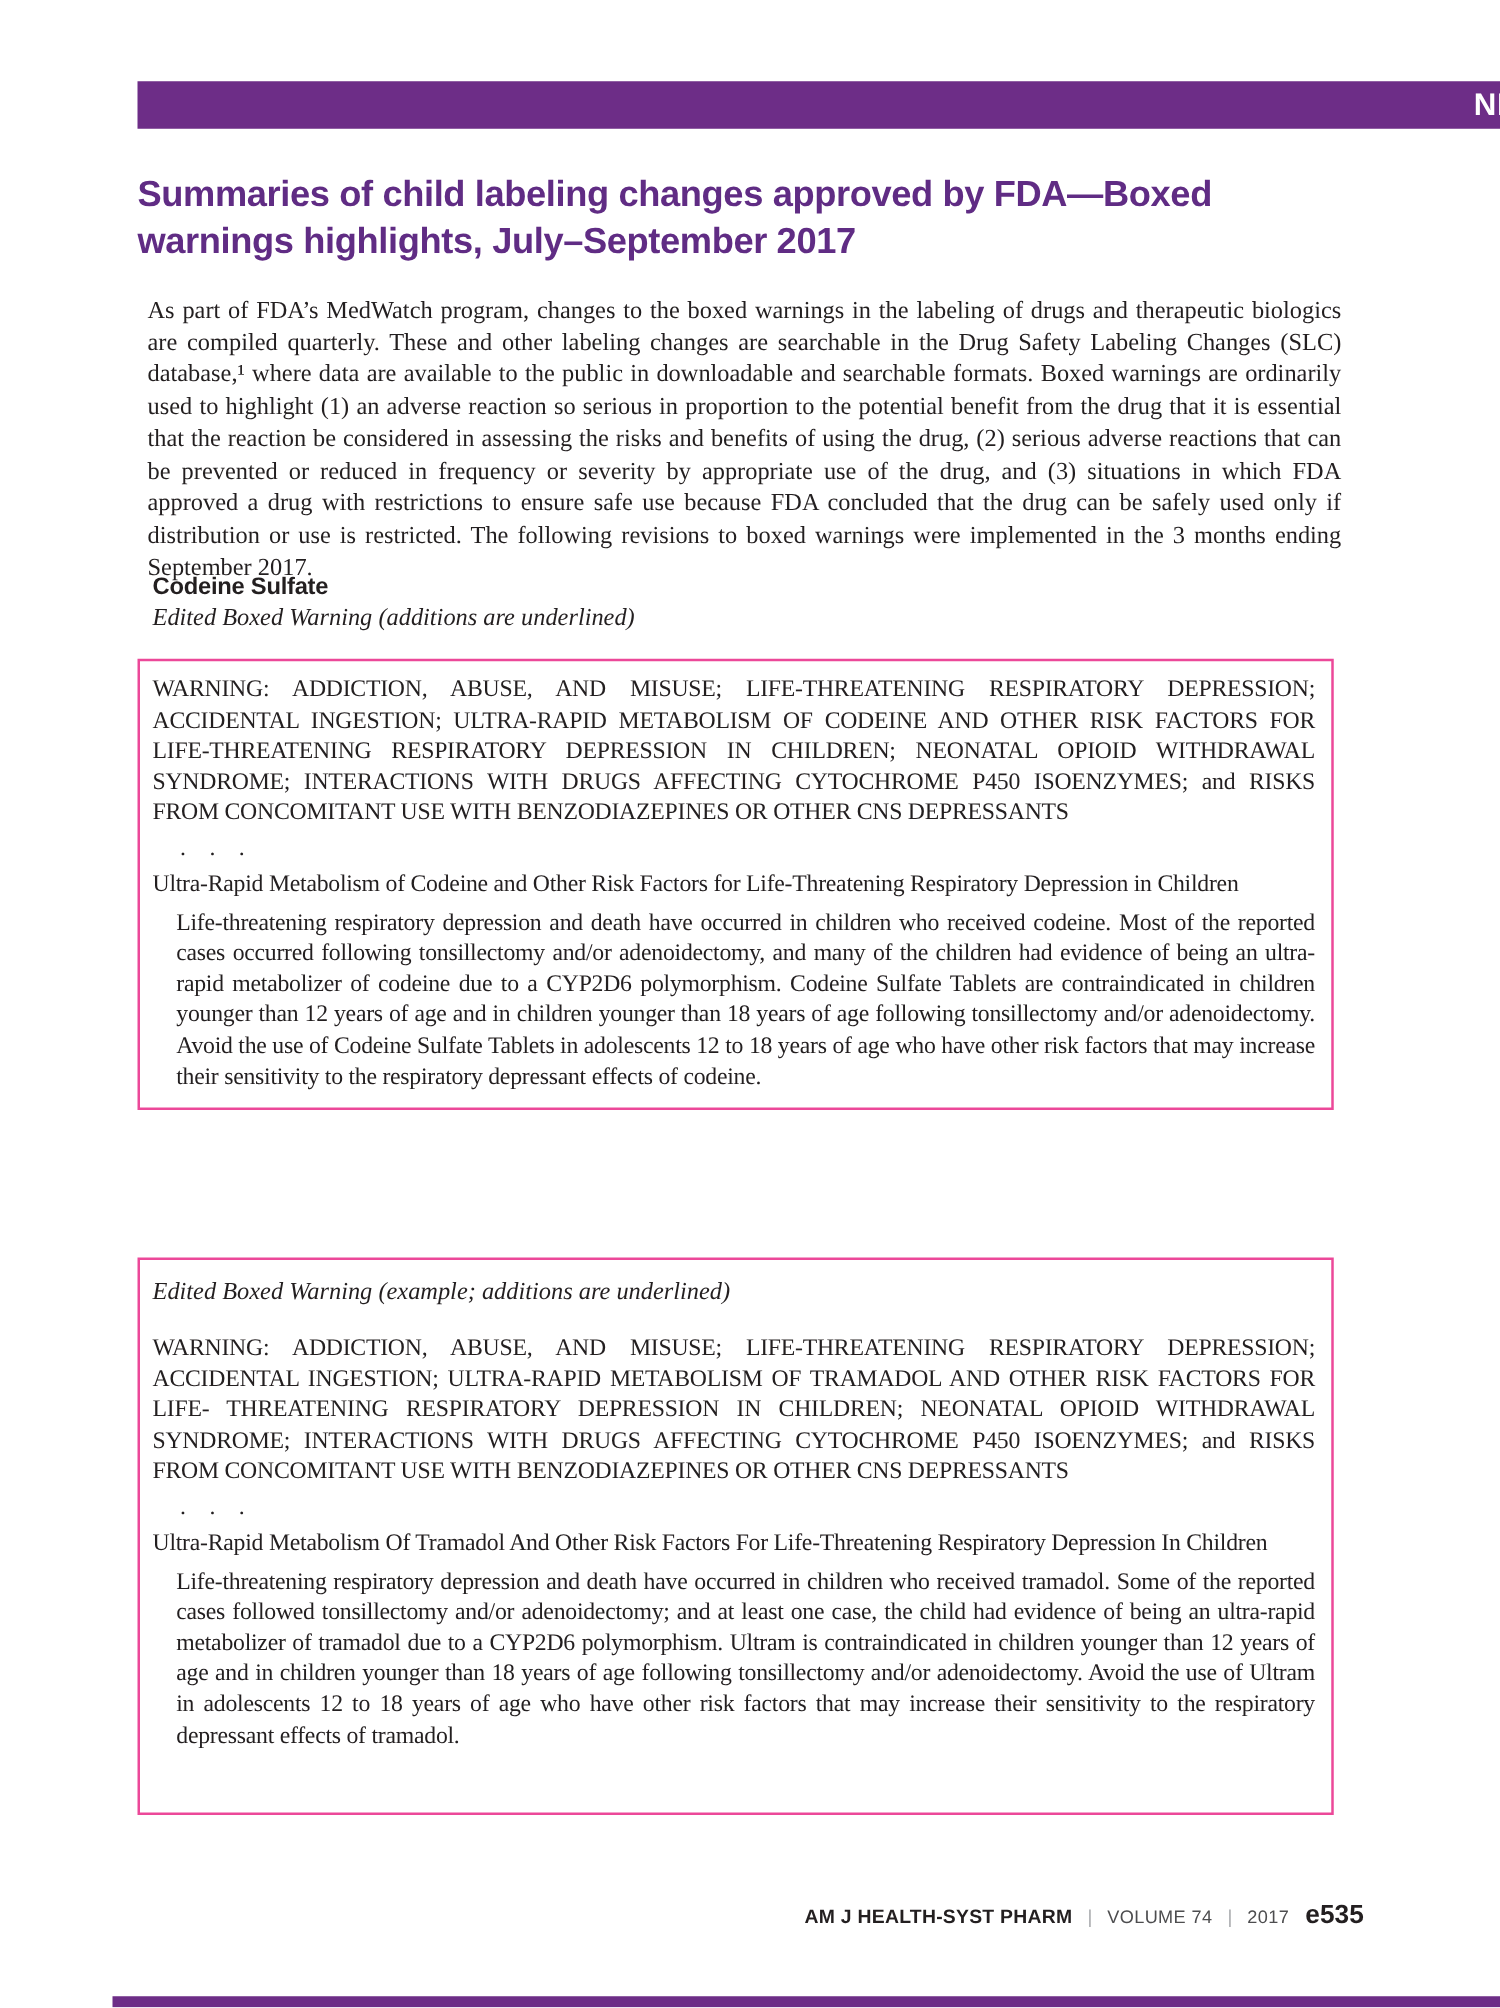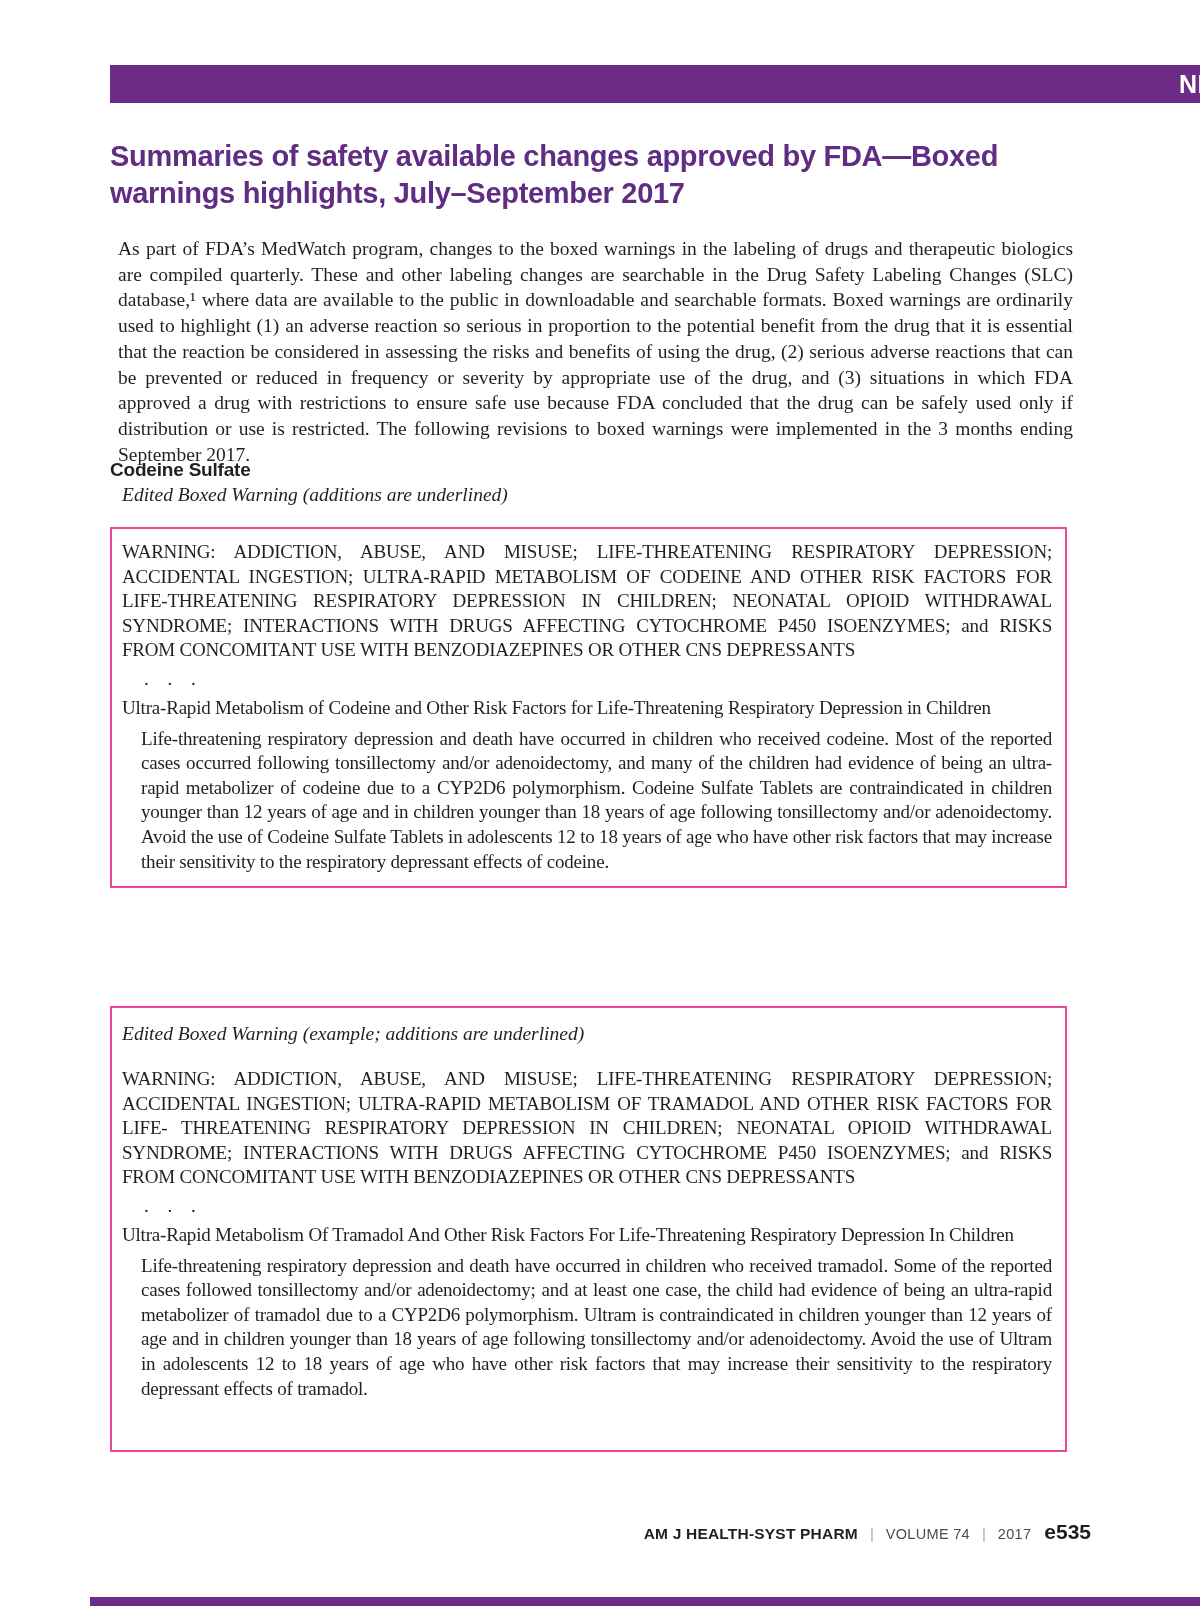--- a/index.html
+++ b/index.html
@@ -59,21 +59,21 @@
     top: 236px;
     left: 118px;
     width: 955px;
     margin: 0;
     font-size: 19.5px;
     line-height: 25.7px;
     text-align: justify;
   }
   .drug-head {
     position: absolute;
-    left: 110px;
+    left: 122px;
     width: 948px;
     margin: 0;
     font-family: "Liberation Sans", sans-serif;
     font-weight: bold;
     font-size: 19px;
     line-height: 28px;
     color: #231f20;
     letter-spacing: -0.2px;
   }
   .drug-head.s1 { top: 456px; }
@@ -150,21 +150,21 @@
 <body>
 
 <div class="page">
 
 
   <div class="news-banner">
     <span class="news-label">NEWS</span>
   </div>
 
   <h1 class="title">
-      <span class="title-line">Summaries of safety available changes approved by FDA—Boxed</span>
+      <span class="title-line">Summaries of child labeling changes approved by FDA—Boxed</span>
       <span class="title-line">warnings highlights, July–September 2017</span>
     </h1>
 
   <p class="intro">As part of FDA’s MedWatch program, changes to the boxed warnings in the labeling of drugs and therapeutic biologics are compiled quarterly. These and other labeling changes are searchable in the Drug Safety Labeling Changes (SLC) database,¹ where data are available to the public in downloadable and searchable formats. Boxed warnings are ordinarily used to highlight (1) an adverse reaction so serious in proportion to the potential benefit from the drug that it is essential that the reaction be considered in assessing the risks and benefits of using the drug, (2) serious adverse reactions that can be prevented or reduced in frequency or severity by appropriate use of the drug, and (3) situations in which FDA approved a drug with restrictions to ensure safe use because FDA concluded that the drug can be safely used only if distribution or use is restricted. The following revisions to boxed warnings were implemented in the 3 months ending September 2017.</p>
 
   <h2 class="drug-head s1">Codeine Sulfate</h2>
   <p class="edited-note s1 u">Edited Boxed Warning (additions are underlined)</p>
 
   <div class="warning-box box1">
     <p class="warning-text"><span>WARNING: ADDICTION, ABUSE, AND MISUSE; LIFE-THREATENING RESPIRATORY DEPRESSION; ACCIDENTAL INGESTION; </span><span class="u">ULTRA-RAPID METABOLISM OF CODEINE AND OTHER RISK FACTORS FOR LIFE-THREATENING RESPIRATORY DEPRESSION IN CHILDREN; </span><span>NEONATAL OPIOID WITHDRAWAL SYNDROME; INTERACTIONS WITH DRUGS AFFECTING CYTOCHROME P450 ISOENZYMES; and RISKS FROM CONCOMITANT USE WITH BENZODIAZEPINES OR OTHER CNS DEPRESSANTS</span></p>

